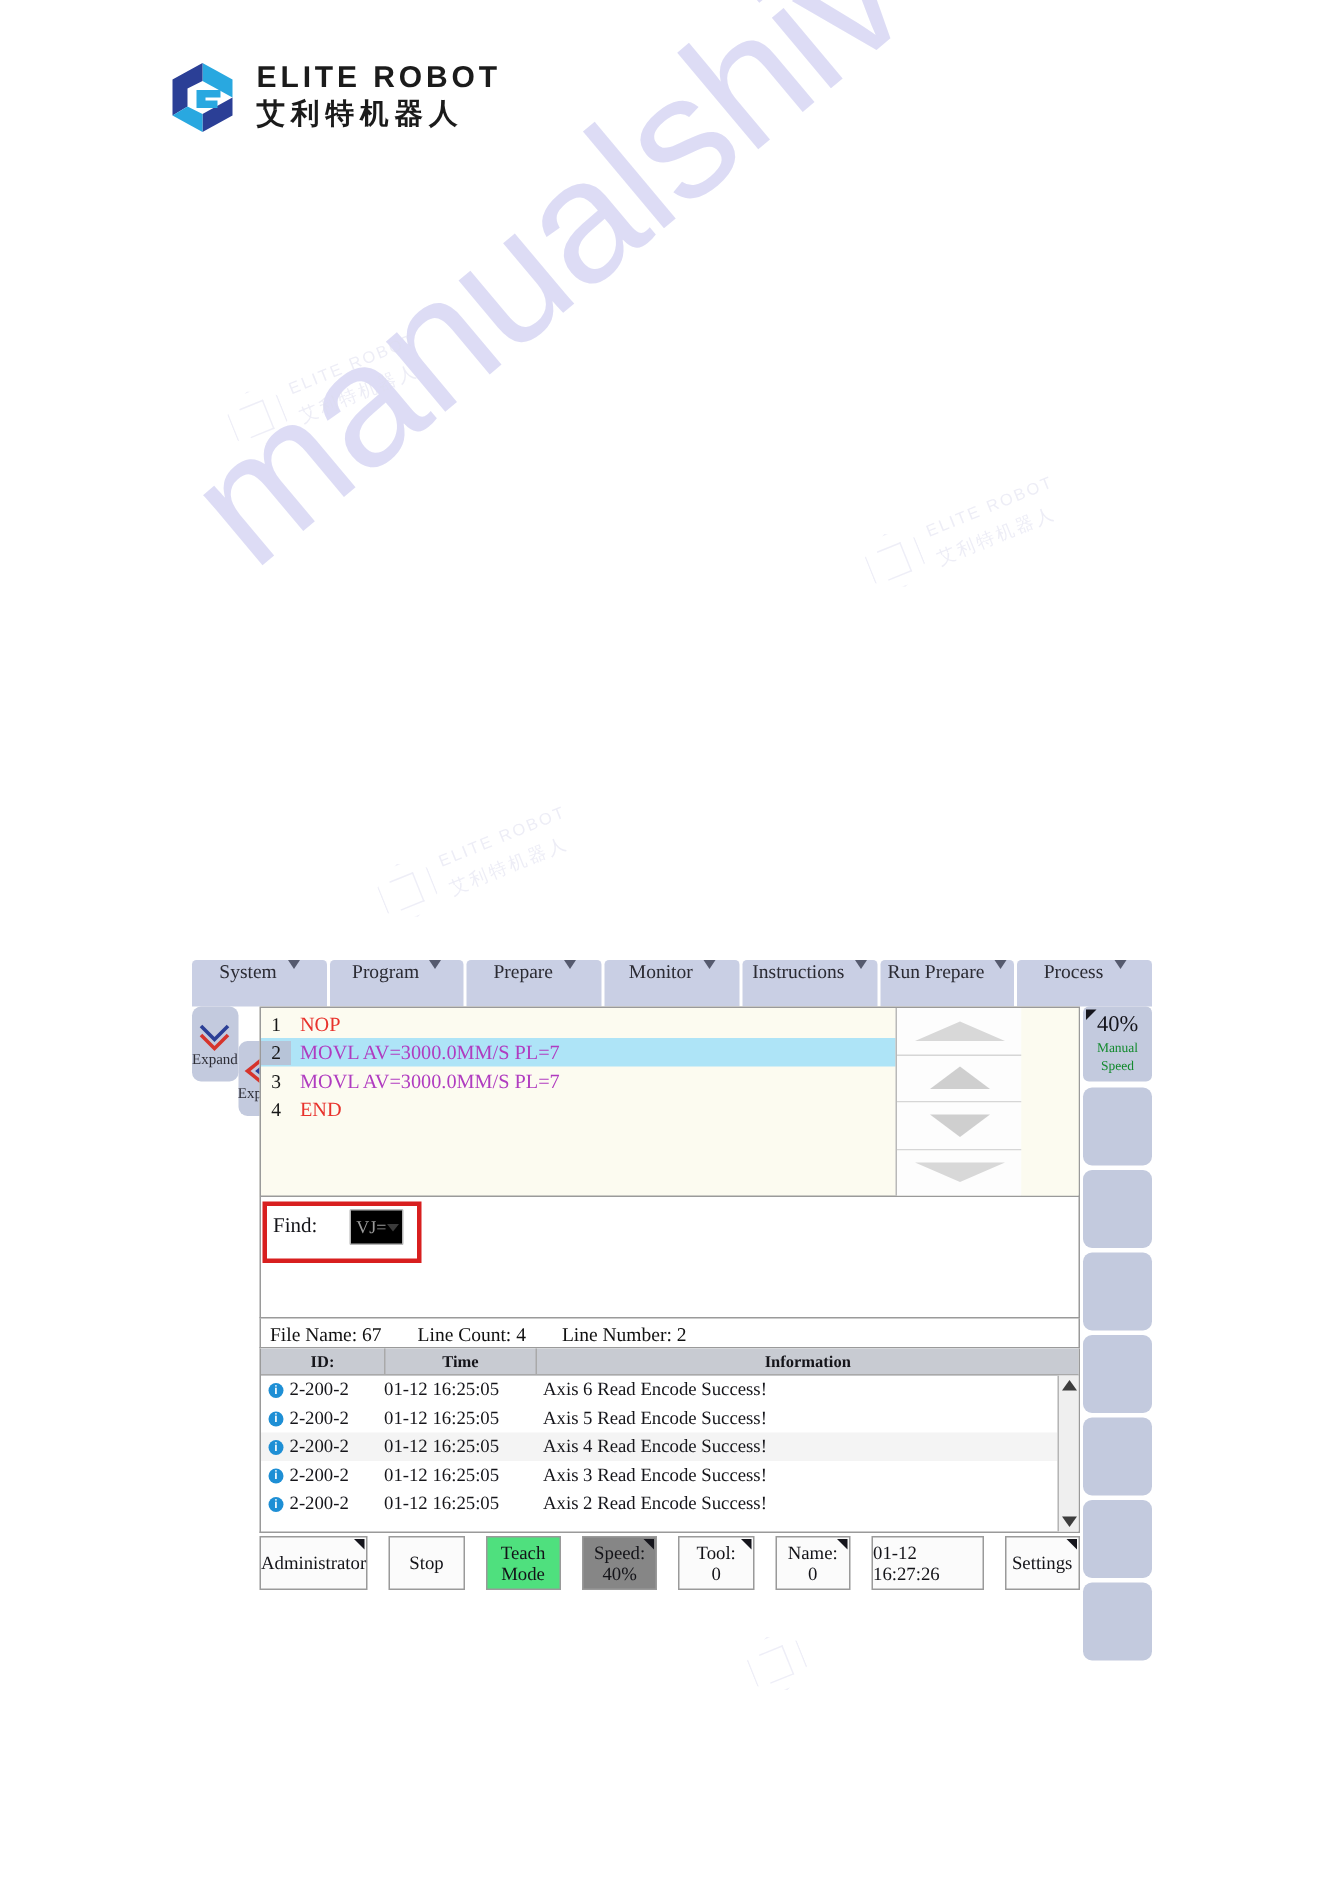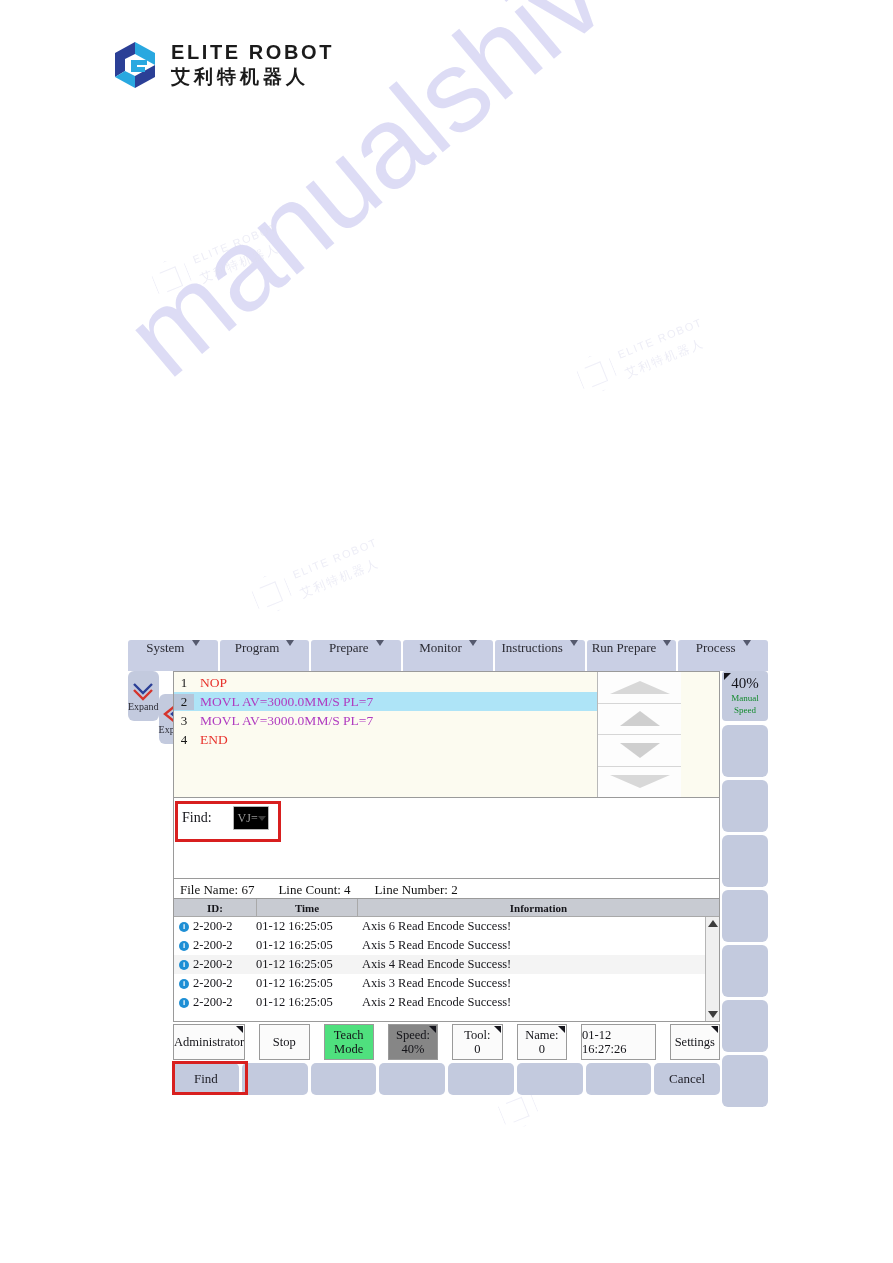--- a/index.html
+++ b/index.html
@@ -508,47 +508,20 @@
         </div>
         <div class="st-cell w-time">
           <span>01-12 16:27:26</span>
         </div>
         <div class="st-cell">
           <span class="corner"></span>
           <span>Settings</span>
         </div>
       </div>
 
-      <div class="fnrow">
-        <div class="fn-hl"></div>
-        <div class="fn-key">
-          <span>Find</span>
-        </div>
-        <div class="fn-key">
-          <span></span>
-        </div>
-        <div class="fn-key">
-          <span></span>
-        </div>
-        <div class="fn-key">
-          <span></span>
-        </div>
-        <div class="fn-key">
-          <span></span>
-        </div>
-        <div class="fn-key">
-          <span></span>
-        </div>
-        <div class="fn-key">
-          <span></span>
-        </div>
-        <div class="fn-key">
-          <span>Cancel</span>
-        </div>
-      </div>
     </div>
 
     <div class="rightbar">
       <div class="rb-speed">
         <span class="corner"></span>
         <span class="pct">40%</span>
         <span class="ms">
           <span>Manual</span><br>
           <span>Speed</span>
         </span>

